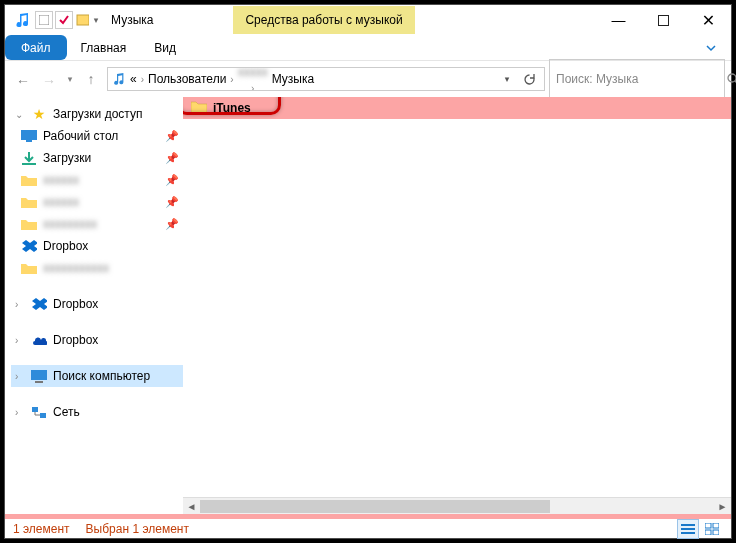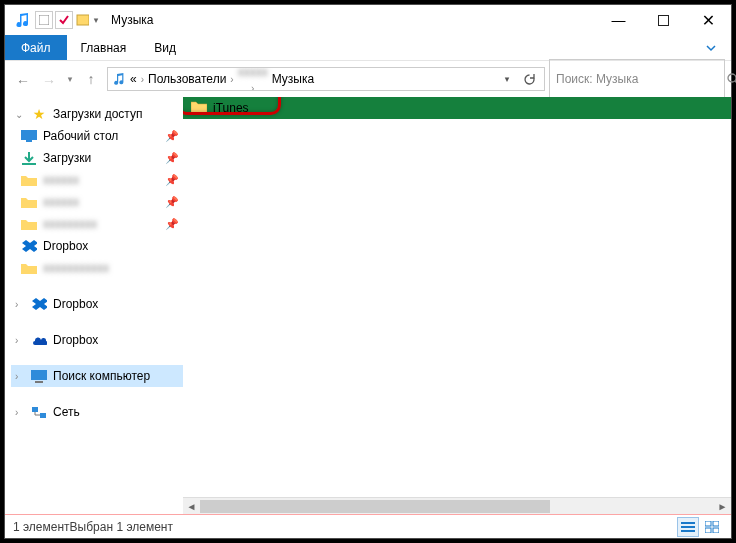--- a/index.html
+++ b/index.html
@@ -11,21 +11,21 @@
   .qat { display: flex; align-items: center; gap: 2px; padding-left: 6px; }
   .qat-icon { width: 22px; height: 22px; display: flex; align-items: center; justify-content: center; }
   .title-text { padding: 0 10px; white-space: nowrap; }
   .ctx-tab { margin-left: 70px; background: #f0e68c; padding: 7px 12px; font-size: 12px; }
   .spacer { flex: 1; }
   .win-controls { display: flex; }
   .win-btn { width: 45px; height: 30px; display: flex; align-items: center; justify-content: center; font-size: 14px; font-family: Arial; }
   .win-btn.close { font-size: 16px; }
   
   .ribbon { height: 26px; display: flex; align-items: stretch; border-bottom: 1px solid #e5e5e5; }
-  .file-tab { background: #1979ca; color: #fff; padding: 6px 16px; font-size: 12px; display:flex; align-items:center;}
+  .file-tab { background: #1979ca; color: #fff; padding: 6px 16px; font-size: 12px; display:flex; align-items:center;border-radius:6px;}
   .rtab { padding: 6px 14px; font-size: 12px; display:flex; align-items:center;}
   .rtab.ctx { color: #000; }
   .help-btn { width: 40px; display:flex; align-items:center; justify-content:center; color:#1979ca;}
   
   .navrow { height: 36px; display: flex; align-items: center; gap: 4px; padding: 4px 6px; }
   .nav-arrows { display: flex; align-items: center; gap: 2px; }
   .nav-btn { width: 24px; height: 24px; display: flex; align-items: center; justify-content: center; color: #808080; font-size: 14px; }
   .address { flex: 1; height: 24px; border: 1px solid #ccc; display: flex; align-items: center; padding: 0 4px; gap: 4px; overflow:hidden;}
   .crumb { display: flex; align-items: center; gap: 4px; white-space:nowrap; }
   .crumb .sep { color: #888; font-size:10px;}
@@ -47,29 +47,29 @@
   .np-icon { width: 16px; height: 16px; display: inline-flex; align-items:center; justify-content:center;}
   .pin { margin-left: auto; color: #888; font-size: 11px; }
   .star { color:#f5c518; font-size:14px;}
   
   .content { flex: 1; display: flex; flex-direction: column; min-width:0;}
   .cols { height: 30px; display: flex; align-items: center; border-bottom: 1px solid #e8e8e8; position:relative;}
   .col { padding: 0 8px; color: #333; border-right: 1px solid #e8e8e8; height:100%; display:flex; align-items:center; gap:4px;}
   .col .sort { font-size:8px; color:#555;}
   .filelist { flex: 1; overflow: auto; position:relative;}
   .row { height: 22px; display: flex; align-items: center; gap: 6px; padding-left: 8px; }
-  .row.selected { background: #15803d; }
+  .row.selected { background: #fca5a5; font-weight: bold; }
   .folder-ico { width:16px; height:16px; }
   .highlight-ring { position:absolute; border:3px solid #c00; border-radius:10px; pointer-events:none; box-shadow: 0 0 4px rgba(0,0,0,.3) inset, 0 0 4px rgba(0,0,0,.3);}
   .hscroll { height:17px; background:#f0f0f0; border-top:1px solid #ddd; display:flex; align-items:center;}
   .hscroll .track{flex:1; height:17px; position:relative;}
   .hscroll .thumb{position:absolute; left:0; top:2px; height:13px; width:68%; background:#cdcdcd;}
   .hscroll .arr{width:17px; height:17px; display:flex; align-items:center; justify-content:center; color:#666; font-size:10px;}
   
-  .status { height: 24px; border-top: 1px solid #fca5a5; display: flex; align-items: center; padding: 0 8px; gap: 0; color:#404040;}
+  .status { height: 24px; border-top: 5px solid #fca5a5; display: flex; align-items: center; padding: 0 8px; gap: 16px; color:#c2410c;}
   .status .view-icons { margin-left:auto; display:flex; gap:2px;}
   .view-icon { width:22px; height:20px; border:1px solid transparent; display:flex; align-items:center; justify-content:center; color:#1979ca;}
   .view-icon.active { border-color:#9ac3e8; background:#e5f1fb;}
   
   svg { display:block; }
 </style>
 </head>
 <body>
 
 <div class="window">
@@ -92,20 +92,21 @@
           </svg>
       </span>
       <span class="qat-icon" style="width:14px;">
         <svg width="16" height="16">
             <rect x="2" y="3" width="12" height="10" fill="#ffd86b" stroke="#c9a33b"></rect>
           </svg>
       </span>
       <span class="qat-icon" style="width:10px; color:#666; font-size:9px;">▾</span>
     </div>
     <div class="title-text">Музыка</div>
+    <div class="ctx-tab">Средства работы с музыкой</div>
     <div class="spacer"></div>
     <div class="win-controls">
       <div class="win-btn">—</div>
       <div class="win-btn">
         <svg width="11" height="11">
             <rect x="0.5" y="0.5" width="10" height="10" fill="none" stroke="#222"></rect>
           </svg>
       </div>
       <div class="win-btn close">✕</div>
     </div>

